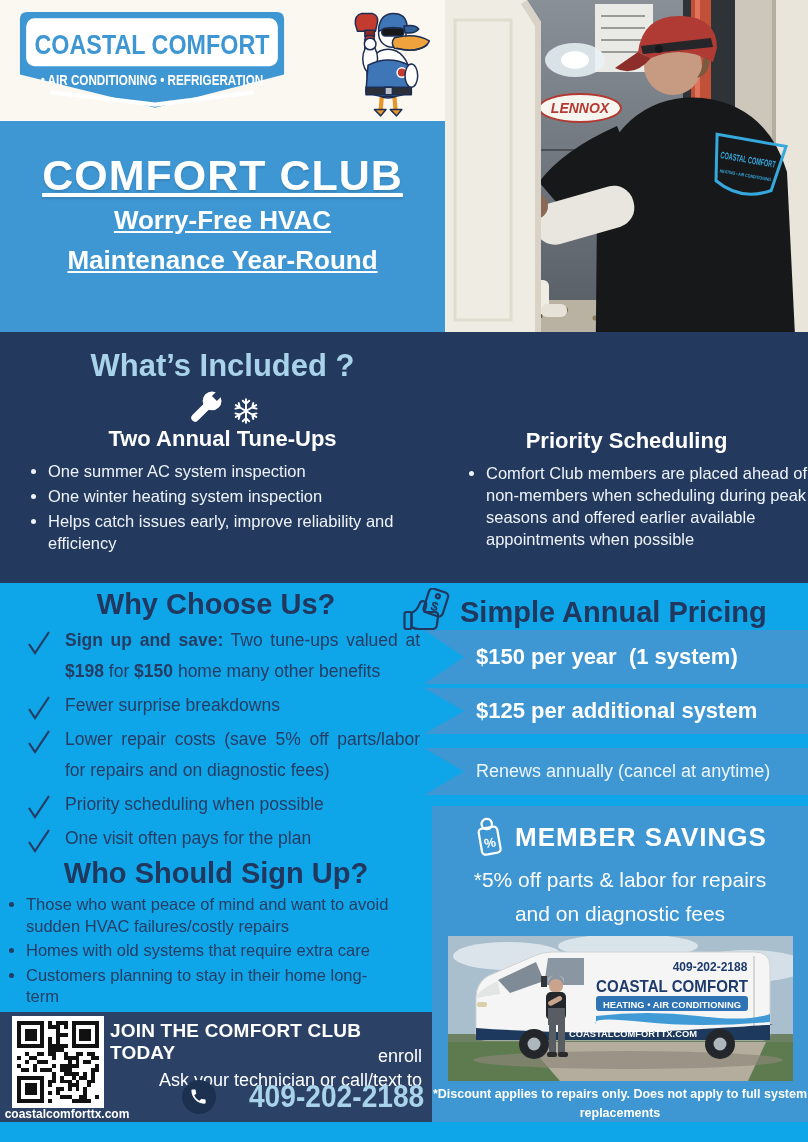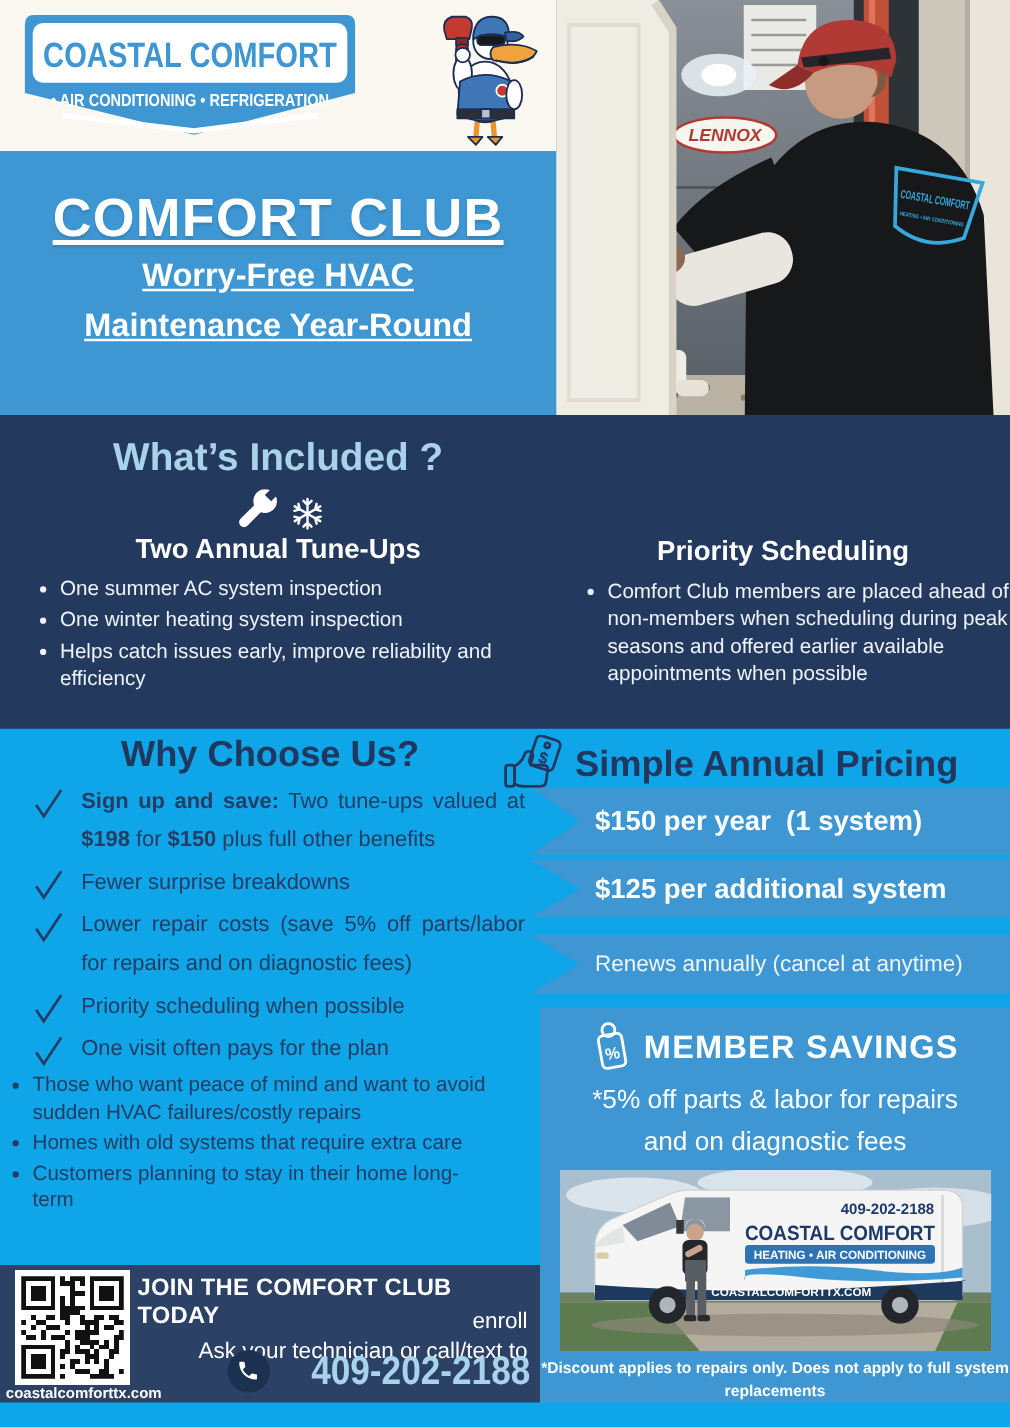--- a/index.html
+++ b/index.html
@@ -257,21 +257,21 @@
   </div>
 
   <div class="why-col">
     <div class="sec-heading">Why Choose Us?</div>
 
     <div class="checklist">
       <div class="check-row">
         <svg class="check-ic" width="26" height="26" viewBox="0 0 26 26">
           <polyline points="3,14 9,23 23,2" fill="none" stroke="#253d63" stroke-width="2.2"></polyline>
         </svg>
-        <div class="check-txt justify"><b>Sign up and save:</b><span> Two tune-ups valued at </span><b>$198</b><span> for </span><b>$150</b><span> plus full other benefits</span></div>
+        <div class="check-txt justify"><b>Sign up and save:</b><span> Two tune-ups valued at </span><b>$198</b><span> for </span><b>$150</b><span> home many other benefits</span></div>
       </div>
       <div class="check-row">
         <svg class="check-ic" width="26" height="26" viewBox="0 0 26 26">
           <polyline points="3,14 9,23 23,2" fill="none" stroke="#253d63" stroke-width="2.2"></polyline>
         </svg>
         <div class="check-txt">Fewer surprise breakdowns</div>
       </div>
       <div class="check-row">
         <svg class="check-ic" width="26" height="26" viewBox="0 0 26 26">
           <polyline points="3,14 9,23 23,2" fill="none" stroke="#253d63" stroke-width="2.2"></polyline>
@@ -285,20 +285,21 @@
         <div class="check-txt">Priority scheduling when possible</div>
       </div>
       <div class="check-row">
         <svg class="check-ic" width="26" height="26" viewBox="0 0 26 26">
           <polyline points="3,14 9,23 23,2" fill="none" stroke="#253d63" stroke-width="2.2"></polyline>
         </svg>
         <div class="check-txt">One visit often pays for the plan</div>
       </div>
     </div>
 
+    <div class="sec-heading" style="margin-top:4px">Who Should Sign Up?</div>
     <ul class="who-ul">
       <li>Those who want peace of mind and want to avoid sudden HVAC failures/costly repairs</li>
       <li>Homes with old systems that require extra care</li>
       <li>Customers planning to stay in their home long-term</li>
     </ul>
   </div>
 
   <div class="pricing-head">
     <svg width="50" height="48" viewBox="0 0 50 48">
       <g stroke="#21375E" stroke-width="2.2" fill="none" stroke-linejoin="round">

